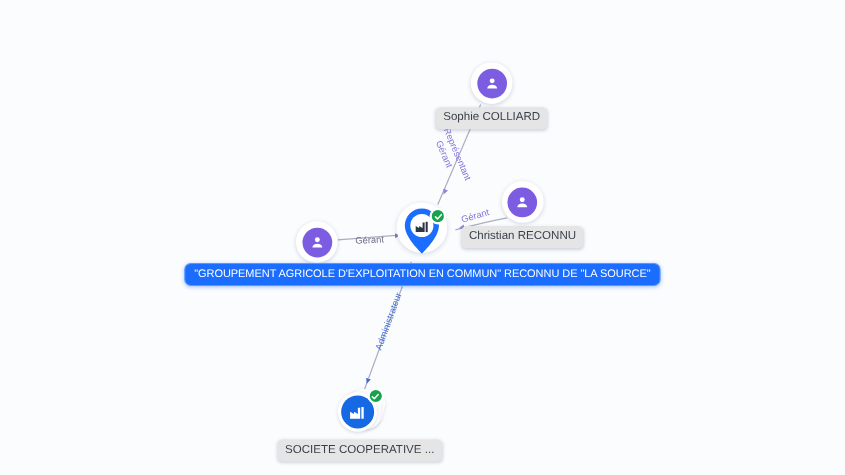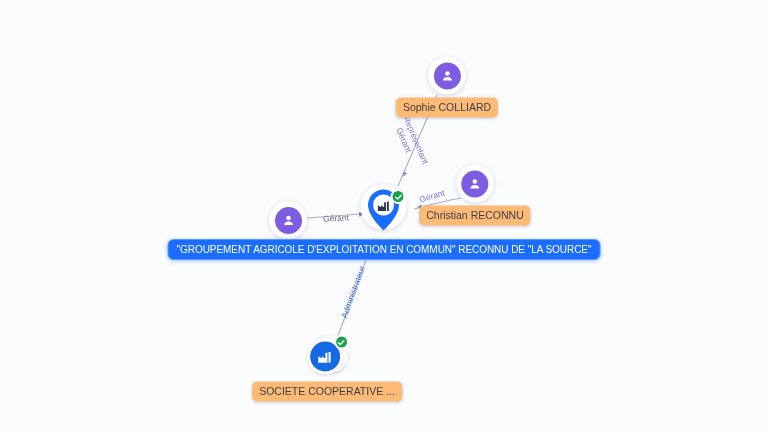--- a/index.html
+++ b/index.html
@@ -139,21 +139,21 @@
     border: 2px solid #ffffff;
     display: flex;
     align-items: center;
     justify-content: center;
     box-sizing: border-box;
   }
 
   
   .node-label {
     margin-top: 3px;
-    background: #fdba74;
+    background: #e5e5e5;
     color: #3a3f4b;
     font-size: 10.5px;
     line-height: 13px;
     padding: 3px 7px 4px 7px;
     border-radius: 5px;
     white-space: nowrap;
     box-shadow: 0 1px 3px rgba(60,70,110,0.22);
   }
   .node-label.selected {
     background: #1a6dff;
@@ -253,21 +253,21 @@
         <div class="person-disc">
           <svg width="15" height="15" viewBox="0 0 24 24" fill="#ffffff">
             <circle cx="12" cy="8" r="3.6"></circle>
             <path d="M4.8 19.2c0-3.7 3.2-5.6 7.2-5.6s7.2 1.9 7.2 5.6z"></path>
           </svg>
         </div>
       </div>
     </div>
   </div>
 
-  <div class="node" style="left:327px; top:368px;">
+  <div class="node" style="left:327px; top:386px;">
     <div class="node-art">
       <div class="stack-wrap">
         <div class="stack-card stack-c3"></div>
         <div class="stack-card stack-c2"></div>
         <div class="stack-card stack-c1"></div>
         <div class="stack-disc">
           <svg width="17" height="17" viewBox="0 0 24 24" fill="#ffffff">
             <path d="M3 20V11l5 3V11l5 3V6h3v14z"></path>
             <rect x="17.5" y="5" width="3" height="15"></rect>
           </svg>

